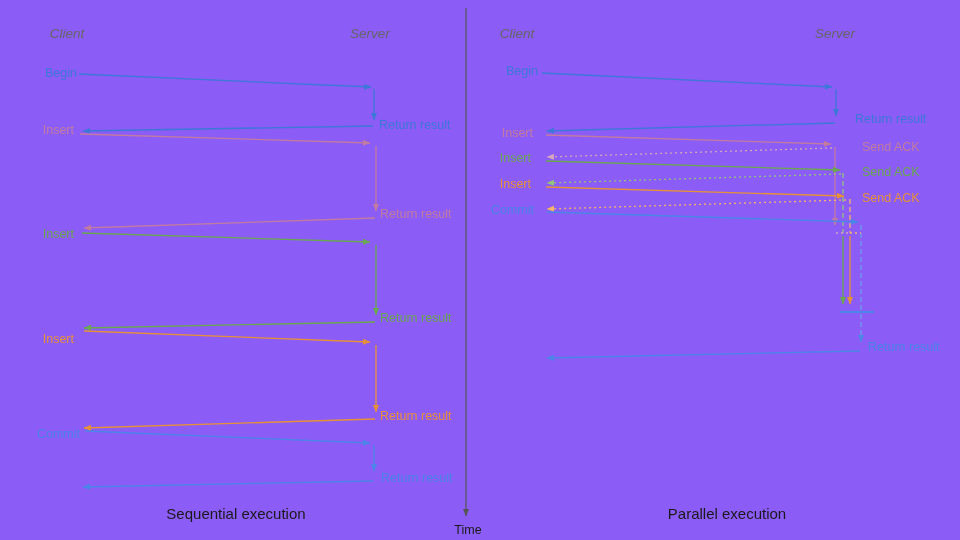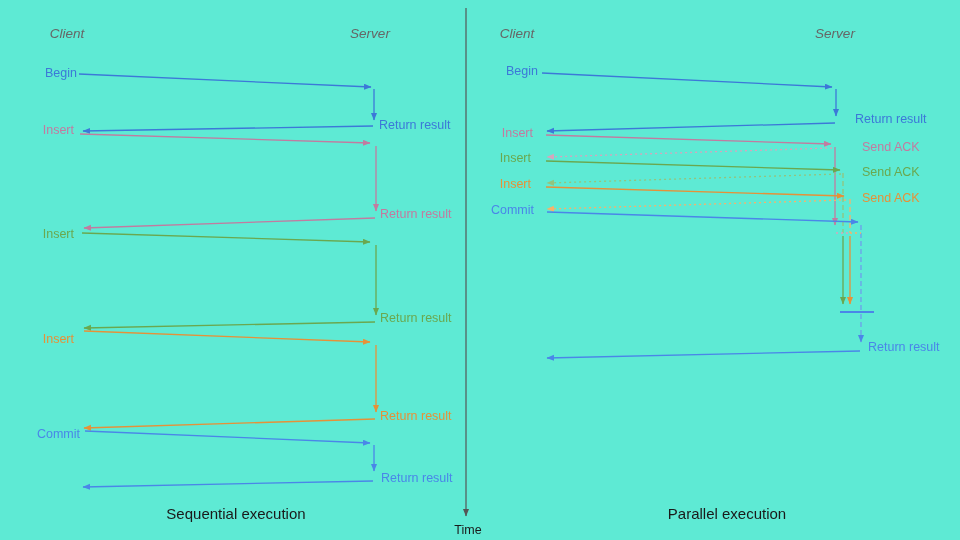--- a/index.html
+++ b/index.html
@@ -1,16 +1,16 @@
 <!DOCTYPE html>
 <html><head>
 <meta charset="utf-8">
 <style>
   html,body{margin:0;padding:0;background:#ffffff;}
-  #stage{position:relative;width:960px;height:540px;background:#5eead4;overflow:hidden;
+  #stage{position:relative;width:960px;height:540px;background:#8b5cf6;overflow:hidden;
          font-family:"Liberation Sans","DejaVu Sans",sans-serif;}
   svg text{font-family:"Liberation Sans","DejaVu Sans",sans-serif;}
 </style>
 </head>
 <body>
 
 <div id="stage">
   <svg id="diagram" width="960" height="540" viewBox="0 0 960 540">
     <defs>
         <marker id="arr-blue_begin" markerWidth="9" markerHeight="8" refX="7" refY="3" orient="auto" markerUnits="userSpaceOnUse">

